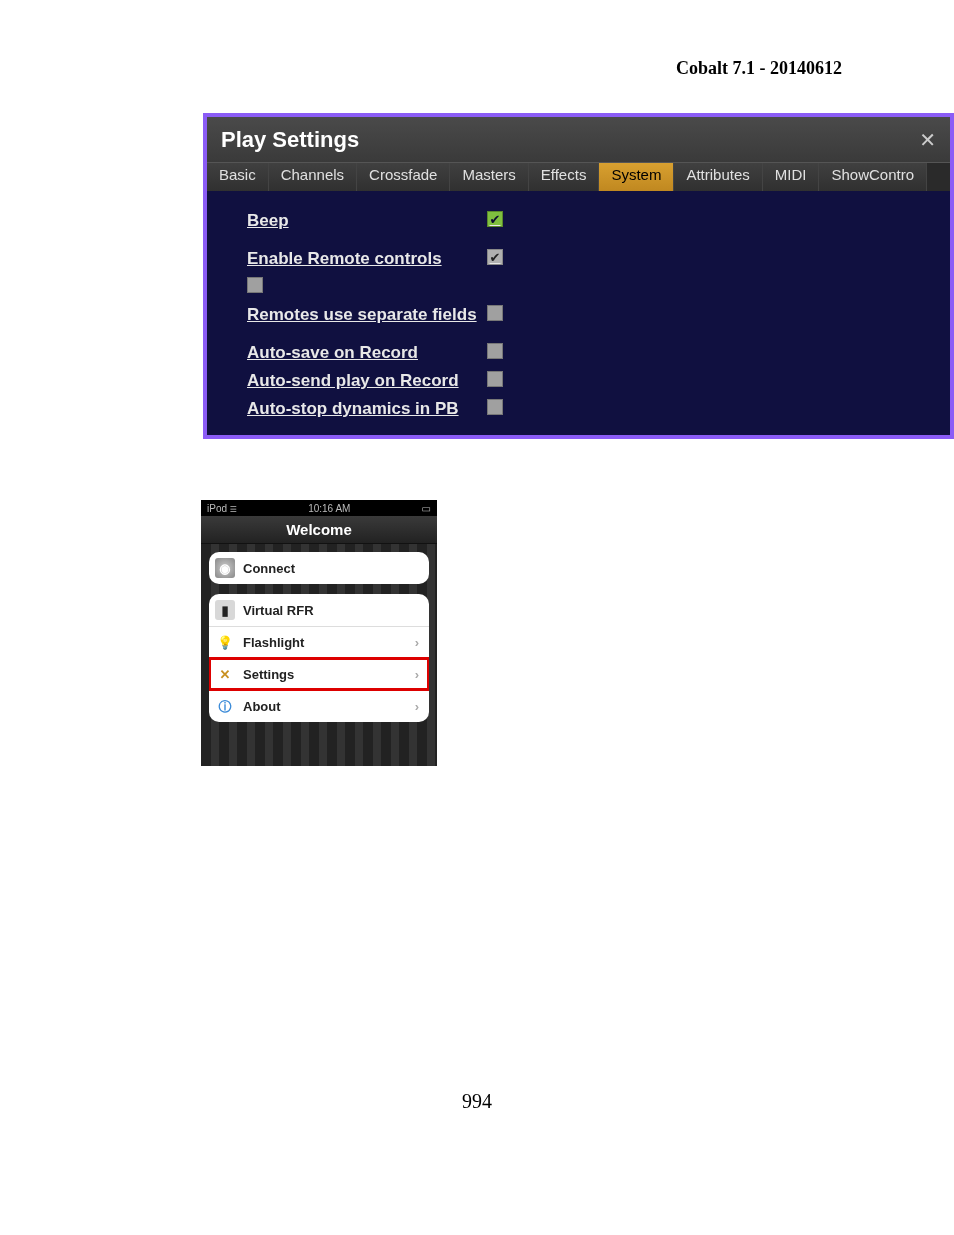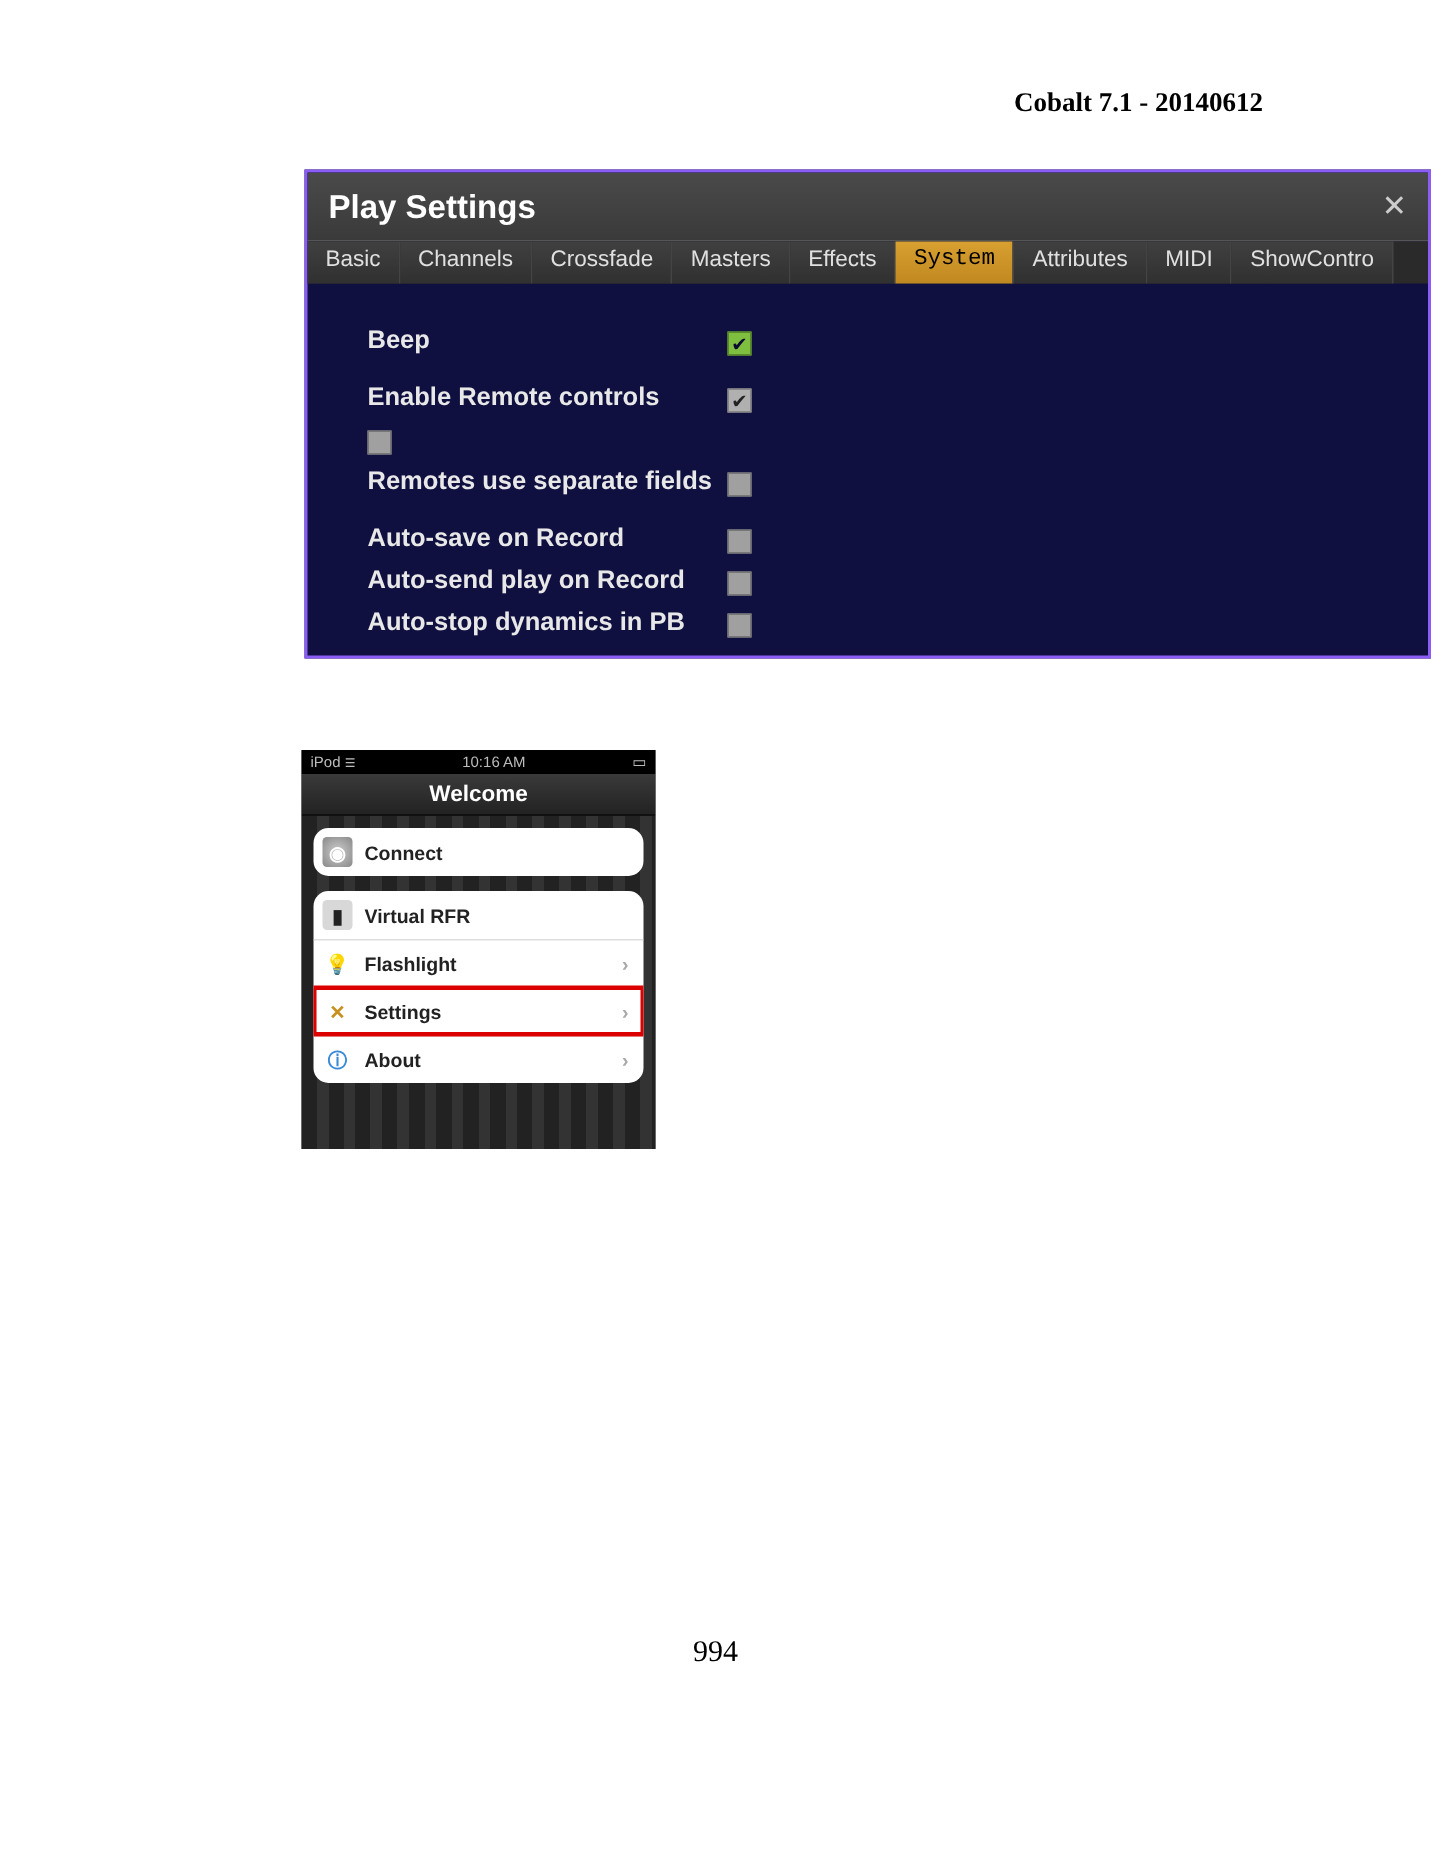--- a/index.html
+++ b/index.html
@@ -29,21 +29,21 @@
   }
 
   
   .play-settings {
     position: absolute;
     top: 113px;
     left: 203px;
     width: 751px;
     height: 326px;
     background: #101040;
-    border: 2px solid #8b5cf6;
+    border: 4px solid #8b5cf6;
     font-family: 'Segoe UI', Arial, sans-serif;
     overflow: hidden;
   }
   .ps-titlebar {
     height: 46px;
     background: linear-gradient(#4a4a4a, #3a3a3a);
     border-bottom: 1px solid #555;
     display: flex;
     align-items: center;
     padding: 0 14px;
@@ -69,31 +69,31 @@
     padding: 3px 12px;
     color: #e0e0e0;
     border-right: 1px solid #444;
     background: linear-gradient(#404040, #303030);
     cursor: pointer;
     white-space: nowrap;
   }
   .ps-tab.active {
     background: linear-gradient(#d8a030, #c08820);
     color: #000;
-    font-family: Liberation Mono, monospace;
   }
   .ps-body {
     padding: 20px 20px 0 40px;
     color: #e8e8e8;
     font-size: 17px;
   }
   .ps-row {
     display: flex;
-    align-items: flex-end;
+    align-items: flex-start;
     height: 28px;
+    text-decoration: underline;
   }
   .ps-gap { height: 10px; }
   .ps-label {
     width: 240px;
     font-weight: 600;
   }
   .ps-check {
     width: 16px;
     height: 16px;
     display: inline-flex;

